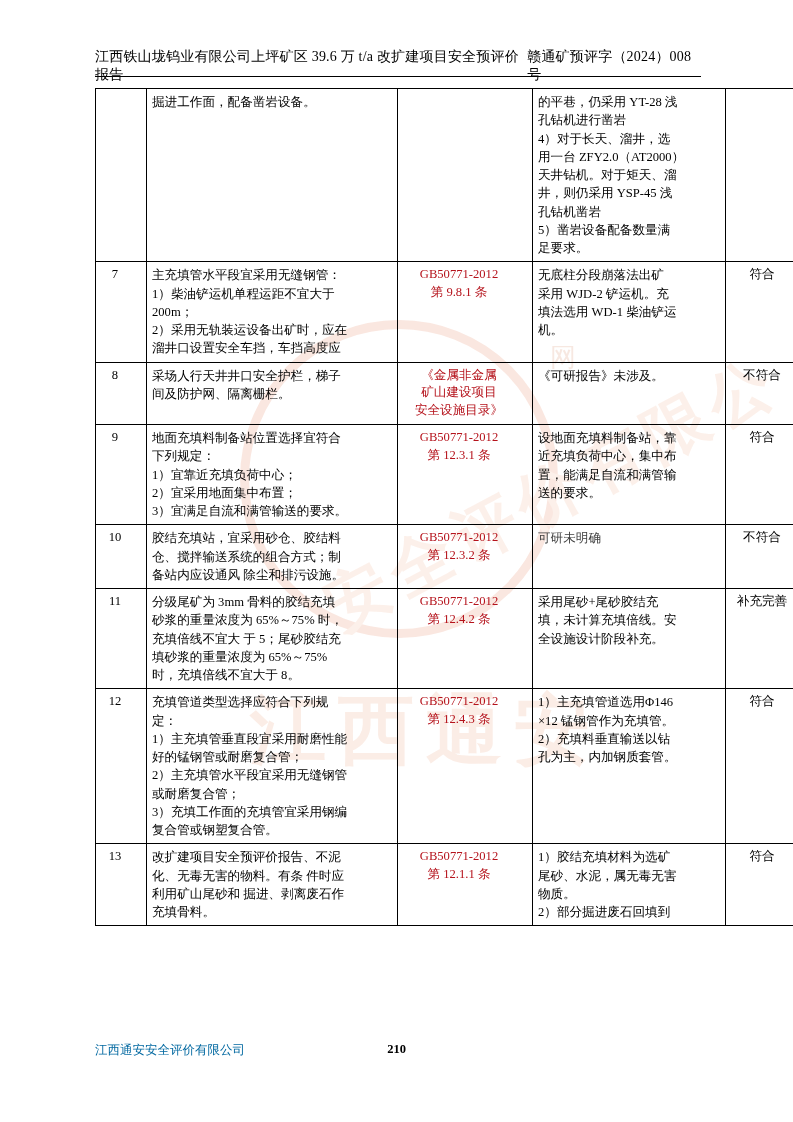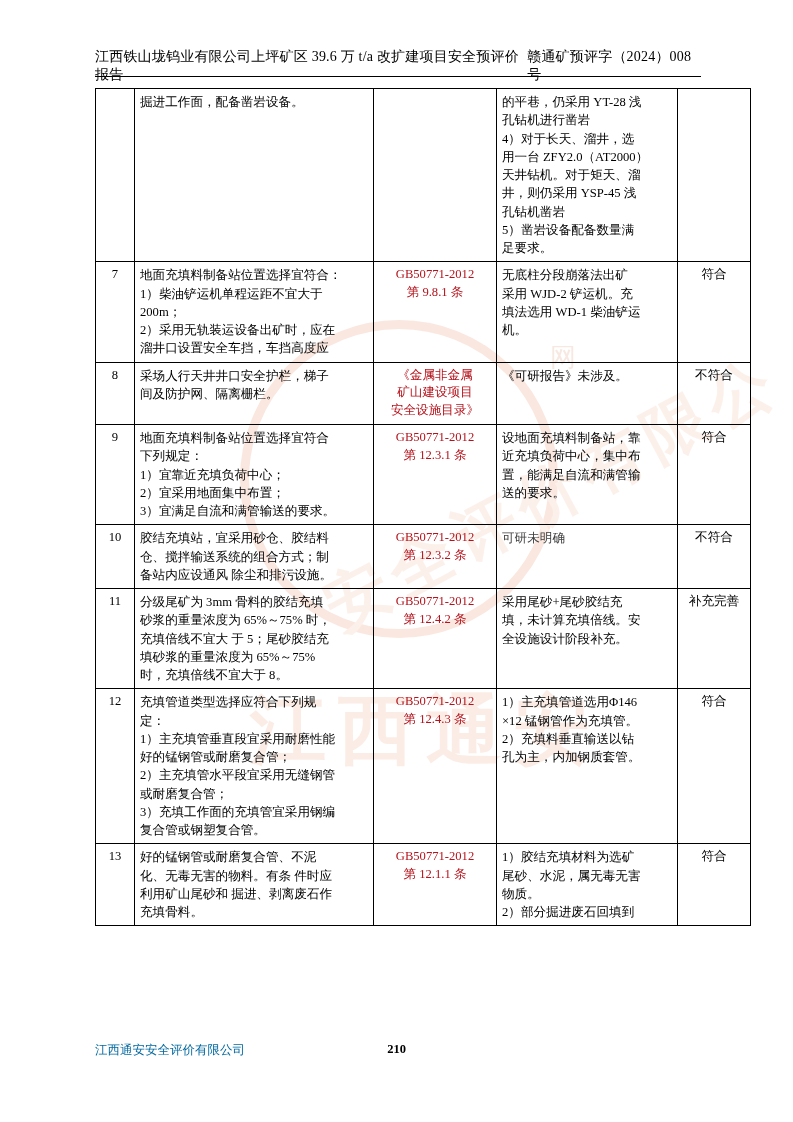--- a/index.html
+++ b/index.html
@@ -120,21 +120,21 @@
     top: 88px;
     width: 606px;
     border-collapse: collapse;
     table-layout: fixed;
     font-size: 12.6px;
     line-height: 1.42;
     background: transparent;
   }
   table.main td {
     border: 1px solid #000;
-    padding: 4px 5px 4px 5px;
+    padding: 4px 17px 4px 5px;
     vertical-align: top;
     background: transparent;
   }
   td.c-num {
     width: 28px;
     text-align: center;
     vertical-align: middle;
     font-size: 12.6px;
   }
   td.c-req { width: 228px; }
@@ -192,21 +192,21 @@
           <span class="ind">孔钻机凿岩</span>
           <span class="ind">5）凿岩设备配备数量满</span>
           <span class="ind">足要求。</span>
         </td>
         <td class="c-result"></td>
       </tr>
 
       <tr>
         <td class="c-num">7</td>
         <td class="c-req tight">
-          <span class="ind">地面充填料制备站位置选择宜符合：</span>
+          <span class="ind">主充填管水平段宜采用无缝钢管：</span>
           <span class="ind">1）柴油铲运机单程运距不宜大于</span>
           <span class="ind">200m；</span>
           <span class="ind">2）采用无轨装运设备出矿时，应在</span>
           <span class="ind">溜井口设置安全车挡，车挡高度应</span>
         </td>
         <td class="c-basis">
           <span class="basis-line">GB50771-2012</span>
           <span class="basis-line">第 9.8.1 条</span>
         </td>
         <td class="c-actual tight">
@@ -316,21 +316,21 @@
           <span class="ind">×12 锰钢管作为充填管。</span>
           <span class="ind">2）充填料垂直输送以钻</span>
           <span class="ind">孔为主，内加钢质套管。</span>
         </td>
         <td class="c-result">符合</td>
       </tr>
 
       <tr>
         <td class="c-num">13</td>
         <td class="c-req tight">
-          <span class="ind">好的锰钢管或耐磨复合管、不泥</span>
+          <span class="ind">改扩建项目安全预评价报告、不泥</span>
           <span class="ind">化、无毒无害的物料。有条  件时应</span>
           <span class="ind">利用矿山尾砂和 掘进、剥离废石作</span>
           <span class="ind">充填骨料。</span>
         </td>
         <td class="c-basis">
           <span class="basis-line">GB50771-2012</span>
           <span class="basis-line">第 12.1.1 条</span>
         </td>
         <td class="c-actual tight">
           <span class="ind">1）胶结充填材料为选矿</span>

